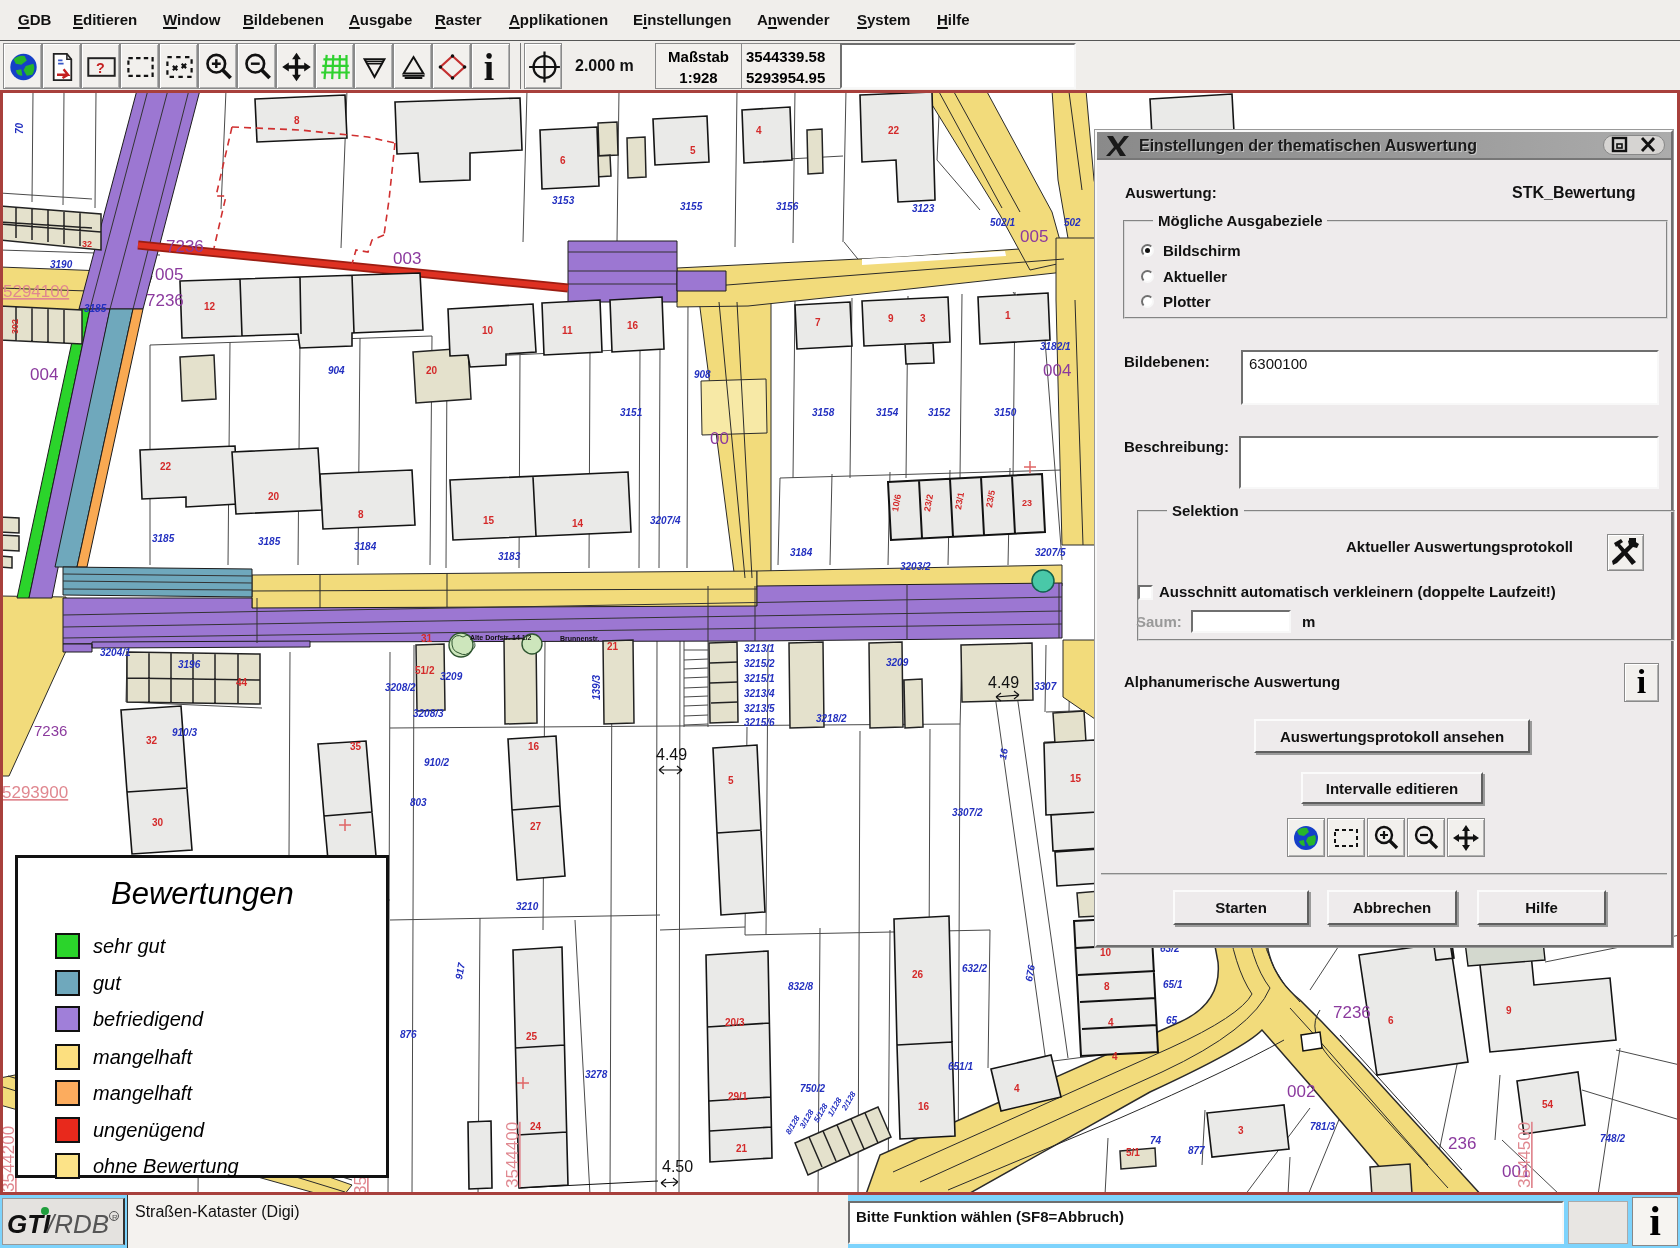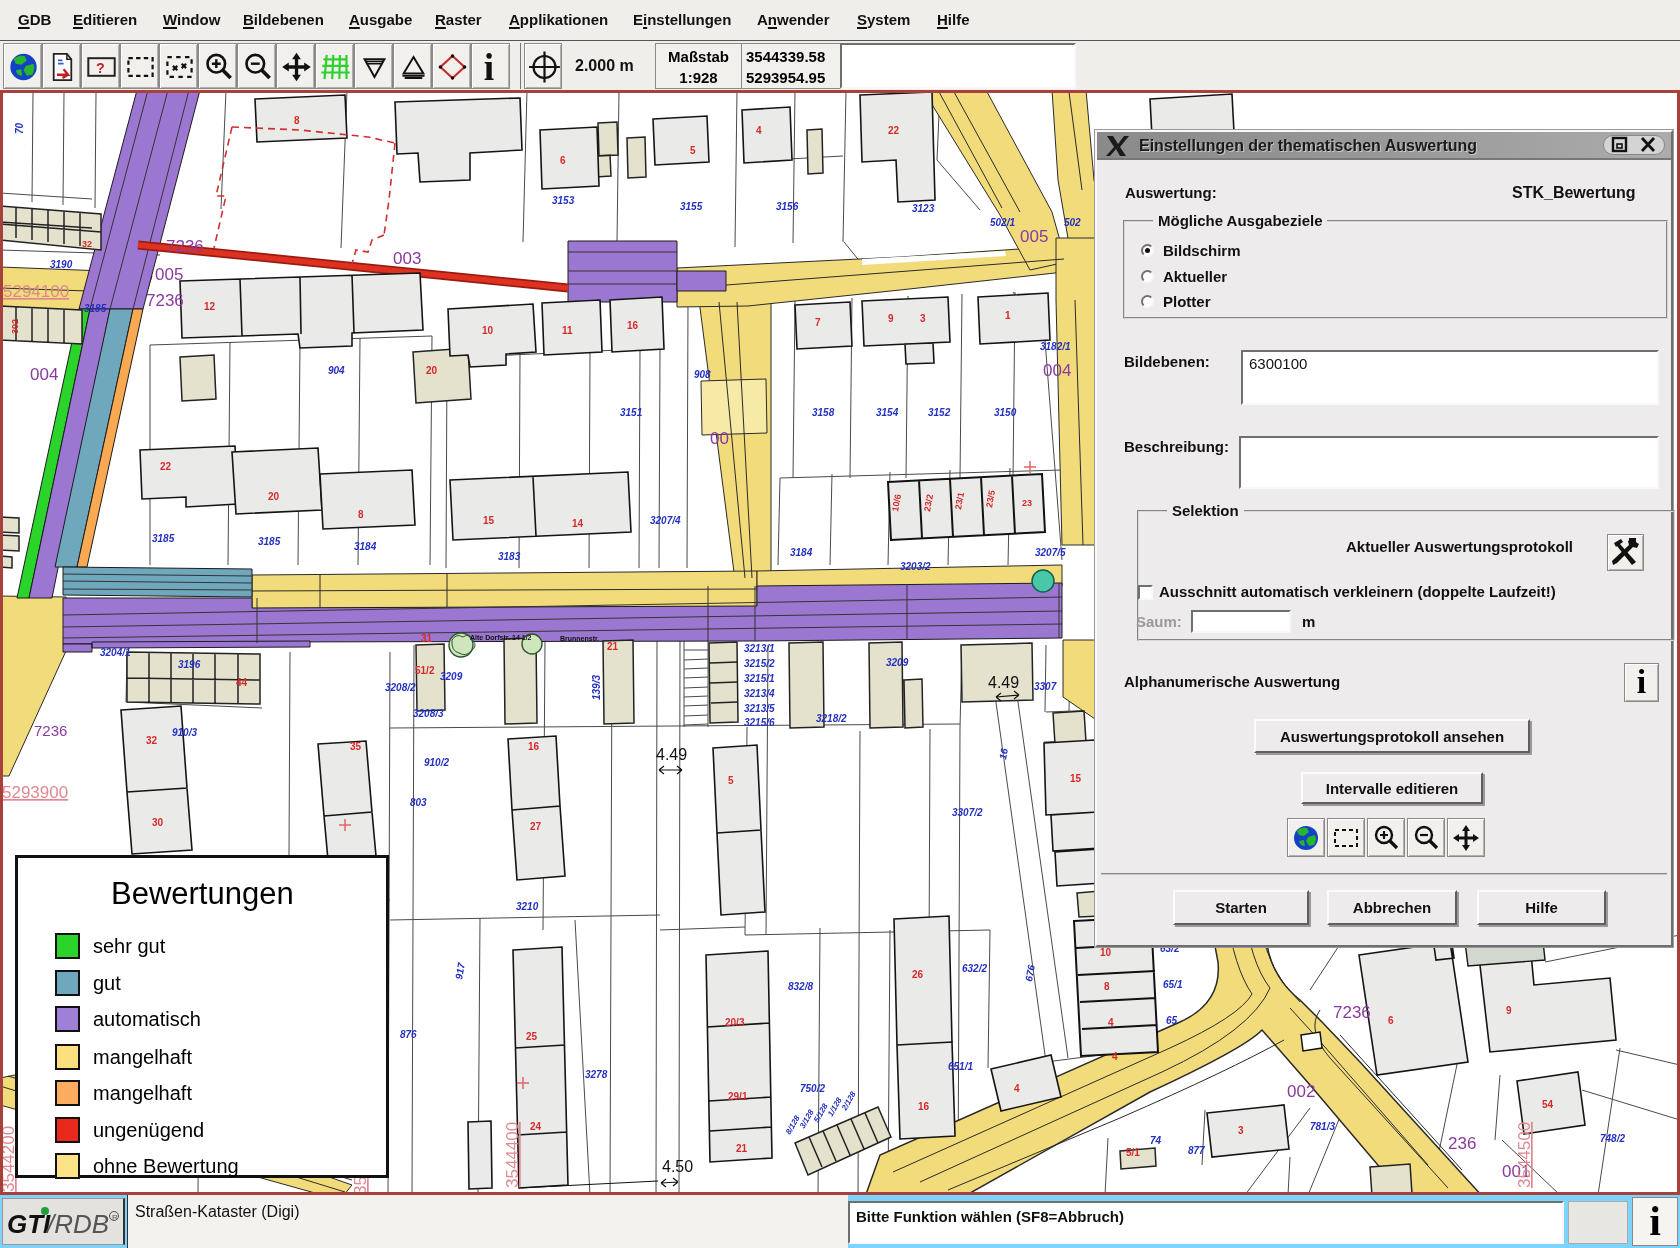--- a/index.html
+++ b/index.html
@@ -8,21 +8,21 @@
 #menubar { position:absolute; left:0; top:0; width:1680px; height:40px; background:#F0EEEB; }
 #menubar span { position:absolute; top:11px; font-size:15px; font-weight:bold; color:#111; }
 #menubar u { text-decoration-thickness:2px; text-underline-offset:2px; }
 #toolbar { position:absolute; left:0; top:40px; width:1680px; height:50px; background:#F0EEEB; border-top:1px solid #555; }
 .tbtn { position:absolute; top:2px; width:39px; height:46px; background:#F2F0ED; border:1px solid #8a8a8a; box-shadow:inset 1px 1px 0 #fff, inset -1px -1px 0 #b0b0b0; }
 .tbtn svg { position:absolute; left:3px; top:6px; width:33px; height:34px; }
 .tsep { position:absolute; top:2px; width:1px; height:46px; background:#777; }
 .tbox { position:absolute; top:2px; height:46px; border:1px solid #8a8a8a; background:#F2F0ED; }
 #mapwrap { position:absolute; left:0; top:90px; width:1680px; height:1105px; background:#fff; }
 #mapborder { position:absolute; left:0; top:90px; width:1680px; height:1105px; border:3px solid #A8403C; pointer-events:none; z-index:30; }
-#legend { position:absolute; left:15px; top:855px; width:374px; height:323px; background:#fff; border:3px solid #111; z-index:20; }
+#legend { position:absolute; left:15px; top:855px; width:374px; height:323px; background:#fff; border:3px solid #111; z-index:20;font-style:italic; }
 #legend h1 { font-size:31px; font-weight:normal; color:#000; position:absolute; left:93px; top:18px; letter-spacing:0px; }
 .lrow { position:absolute; left:37px; width:330px; height:26px; }
 .lsw { position:absolute; left:0; top:0; width:25px; height:26px; border:2px solid #111; }
 .lrow b { position:absolute; left:38px; top:2px; font-size:20px; font-weight:normal; color:#000; }
 #statusbar { position:absolute; left:0; top:1195px; width:1680px; height:53px; background:#7dd3fc; }
 #dialog { position:absolute; left:1095px; top:98px; width:578px; height:817px; background:#EEEBEC; border:2px solid; border-color:#F8F8F8 #6F6F6F #6F6F6F #F8F8F8; box-shadow:0 0 0 1px #999; z-index:40;margin-top:32px; }
 #dtitle { position:absolute; left:0px; top:0px; width:574px; height:28px; background:linear-gradient(90deg,#8A8A8A,#9A9A9A 55%,#ACACAC); border-bottom:2px solid #777; }
 #dtitle .txt { position:absolute; left:42px; top:5px; font-size:16px; font-weight:bold; color:#1a1a1a; text-shadow:1px 1px 0 #c8c8c8; }
 .dlabel { position:absolute; font-size:15px; font-weight:bold; color:#111; }
 .dgroup { position:absolute; border:2px groove #d8d8d8; }
@@ -444,21 +444,21 @@
 <div class="lrow" style="top:75px">
       <div class="lsw" style="background:#2BD42B"></div>
       <b>sehr gut</b>
     </div>
 <div class="lrow" style="top:112px">
       <div class="lsw" style="background:#6FA8BC"></div>
       <b>gut</b>
     </div>
 <div class="lrow" style="top:148px">
       <div class="lsw" style="background:#A07FD9"></div>
-      <b>automatisch</b>
+      <b>befriedigend</b>
     </div>
 <div class="lrow" style="top:186px">
       <div class="lsw" style="background:#FCDF7F"></div>
       <b>mangelhaft</b>
     </div>
 <div class="lrow" style="top:222px">
       <div class="lsw" style="background:#FCAC5E"></div>
       <b>mangelhaft</b>
     </div>
 <div class="lrow" style="top:259px">

